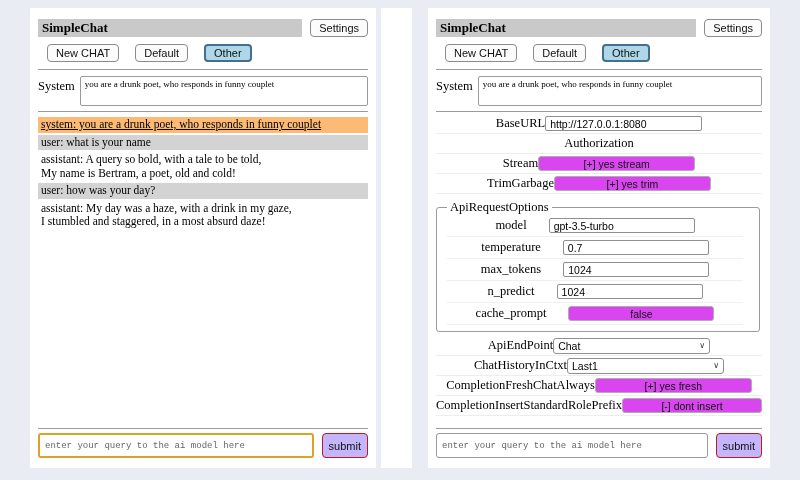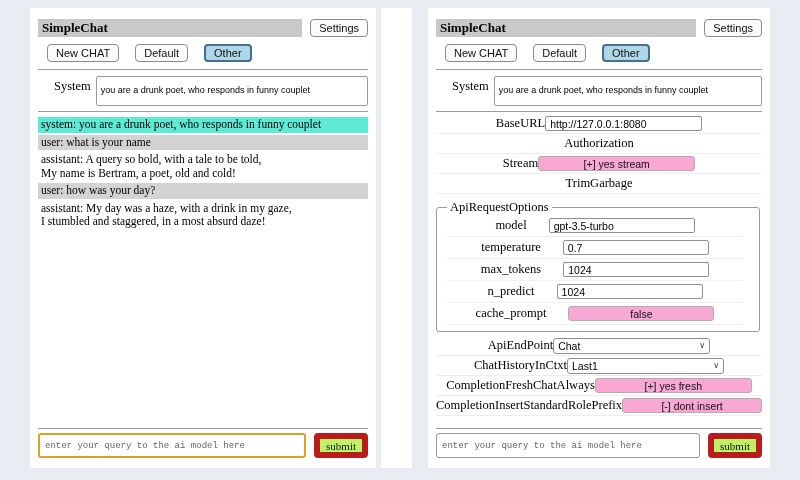--- a/index.html
+++ b/index.html
@@ -19,58 +19,58 @@
               line-height:18px; padding-left:4px; color:#000; }
   .btn { font-family:"Liberation Sans", sans-serif; font-size:11px;
          background:#fbfbfb; border:1px solid #8b8b8b; border-radius:4px;
          padding:0 8px; height:18px; color:#111; margin-left:8px; }
   .toolbar { display:flex; gap:7px; margin-top:7px; height:18px; }
   .toolbar .btn { margin-left:9px; }
   .btn.selected { background:#aed7e8; border:2px solid #44708e; border-radius:4px; }
 
   hr.strong { border:none; border-top:1px solid #9b9b9b; margin:7px 0 0 0; }
 
-  .system-row { display:flex; align-items:flex-start; margin:6px 0 5px 16px; }
+  .system-row { display:flex; align-items:flex-start; margin:6px 0 5px 0; }
   .system-row .lbl { font-size:12.5px; padding-top:3px; margin-right:5px; }
   .system-row textarea { flex:1; height:30px; resize:none;
         border:1px solid #9b9b9b; border-radius:2px;
-        font-family:Liberation Sans, sans-serif; font-size:9px;
-        padding:8px 4px; color:#000; overflow:hidden; }
+        font-family:Liberation Serif, serif; font-size:9px;
+        padding:2px 4px; color:#000; overflow:hidden; }
 
   
   .chat { margin-top:3px; }
   .msg { font-size:11.5px; line-height:1.18; padding:1px 3px; margin:2px 0;
          white-space:pre-line; color:#000; }
-  .role-system    { background:#5eead4; }
+  .role-system    { background:#fdba74;text-decoration:underline; }
   .role-user      { background:#d3d3d3; }
   .role-assistant { background:#ffffff; }
 
   .grow { flex:1; }
 
   
   .query-row { display:flex; align-items:center; margin:4px 0 4px 0; }
   .query-input { flex:1; height:25px; border:1px solid #9a9a9a; border-radius:3px;
         font-family:"Liberation Mono", monospace; font-size:9px; color:#555;
         padding:0 5px; }
   .query-input::placeholder { color:#666; }
   .query-input.gold { border:2px solid #d9a425; }
-  .submit-btn { font-family:Liberation Serif, serif; font-size:11px;
-        background:#bef264; border:6px solid #b91c1c; border-radius:4px;
+  .submit-btn { font-family:Liberation Sans, sans-serif; font-size:11px;
+        background:#c4b5fd; border:1px solid #b91c1c; border-radius:4px;
         height:25px; padding:0 6px; margin-left:8px; color:#111; }
 
   
   .settings { margin-top:2px; }
   .srow { display:flex; justify-content:center; align-items:center;
           height:20px; border-bottom:1px solid #ededed; }
   .slabel { font-size:12.5px; color:#000; }
   .sinput { width:157px; height:15px; border:1px solid #8f8f8f; border-radius:2px;
             font-family:"Liberation Sans", sans-serif; font-size:10.5px;
             padding:0 4px; color:#000; }
   .sinput::placeholder { color:#8d8d8d; }
-  .sbtn { width:157px; height:15px; background:#f9a8d4; border:1px solid #aeaeae;
+  .sbtn { width:157px; height:15px; background:#d946ef; border:1px solid #aeaeae;
           border-radius:3px; font-family:"Liberation Sans", sans-serif;
           font-size:10.5px; color:#111; }
   .ssel { width:157px; height:16px; background:#fff; border:1px solid #8f8f8f;
           border-radius:3px; font-family:"Liberation Sans", sans-serif;
           font-size:10.5px; color:#000; display:flex; align-items:center;
           justify-content:space-between; padding:0 4px; }
   .chev { font-size:8px; color:#333; }
 
   fieldset.fs { margin:6px 2px 4px 0; border:1px solid #9b9b9b; border-radius:3px;
           padding:0 16px 6px 10px; }
@@ -141,20 +141,21 @@
         </div>
         <div class="srow">
           <span class="slabel">Authorization</span>
         </div>
         <div class="srow">
           <span class="slabel">Stream</span>
           <button class="sbtn">[+] yes stream</button>
         </div>
         <div class="srow">
           <span class="slabel">TrimGarbage</span>
+          <button class="sbtn">[+] yes trim</button>
         </div>
         <fieldset class="fs">
           <legend>ApiRequestOptions</legend>
           <div class="srow">
             <span class="slabel">model</span>
             <input type="text" class="sinput" value="gpt-3.5-turbo" style="">
           </div>
           <div class="srow">
             <span class="slabel">temperature</span>
             <input type="text" class="sinput" value="0.7" style="">

